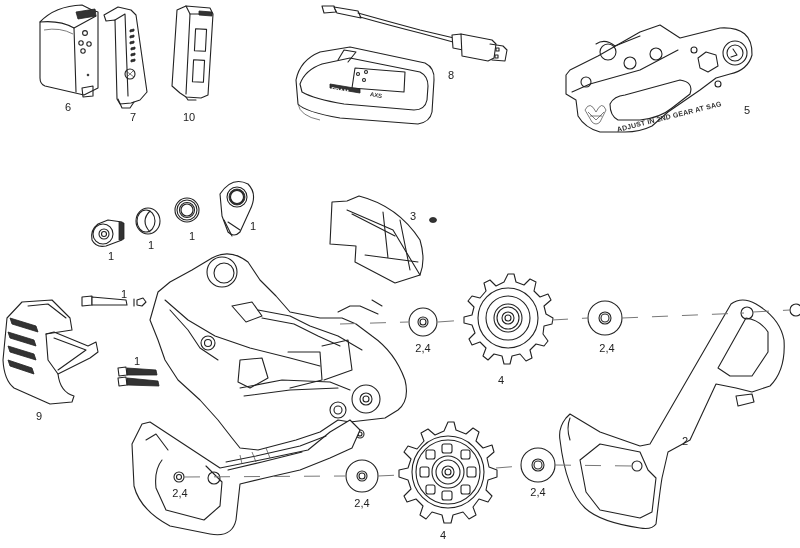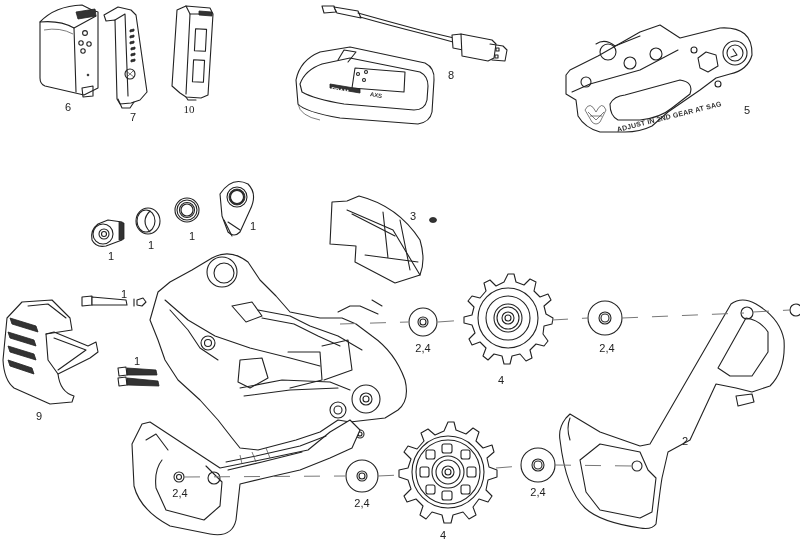--- a/index.html
+++ b/index.html
@@ -263,21 +263,21 @@
       <path class="dash" d="M555,465 L632,466"></path>
     </g>
   </svg>
 
   <div class="engrave" style="left:617px; top:126px; transform: rotate(-14deg);">ADJUST IN 2ND GEAR AT SAG</div>
   <div class="brand" style="left:331px; top:86px; transform: rotate(10deg); color:#fff;">SRAM</div>
   <div class="brand" style="left:370px; top:91px; transform: rotate(10deg);">AXS</div>
 
   <div class="callout" style="left:68px;  top:107px;">6</div>
   <div class="callout" style="left:133px; top:117px;">7</div>
-  <div class="callout" style="left:189px; top:109px;font-family:Liberation Serif, serif;">10</div>
+  <div class="callout" style="left:189px; top:117px;">10</div>
   <div class="callout" style="left:451px; top:75px;">8</div>
   <div class="callout" style="left:747px; top:110px;">5</div>
   <div class="callout" style="left:111px; top:256px;">1</div>
   <div class="callout" style="left:151px; top:245px;">1</div>
   <div class="callout" style="left:192px; top:236px;">1</div>
   <div class="callout" style="left:253px; top:226px;">1</div>
   <div class="callout" style="left:413px; top:216px;">3</div>
   <div class="callout" style="left:124px; top:294px;">1</div>
   <div class="callout" style="left:137px; top:361px;">1</div>
   <div class="callout" style="left:39px;  top:416px;">9</div>

